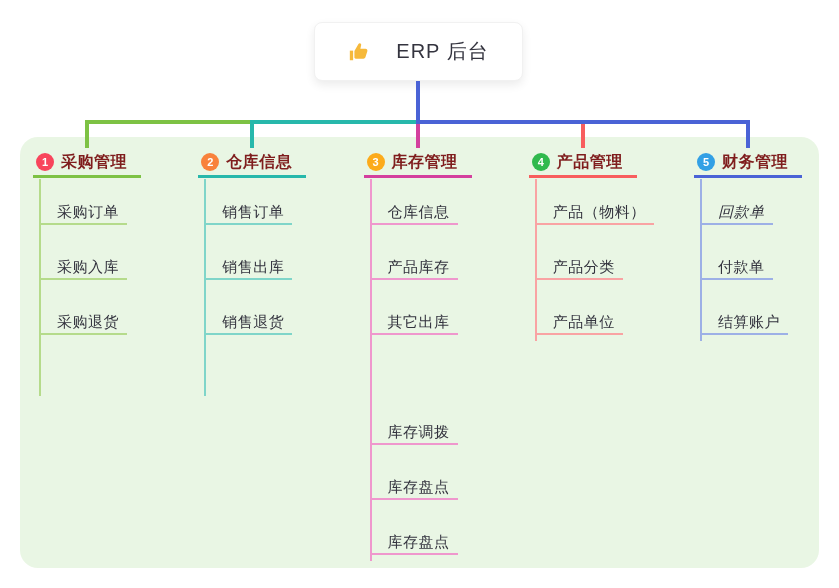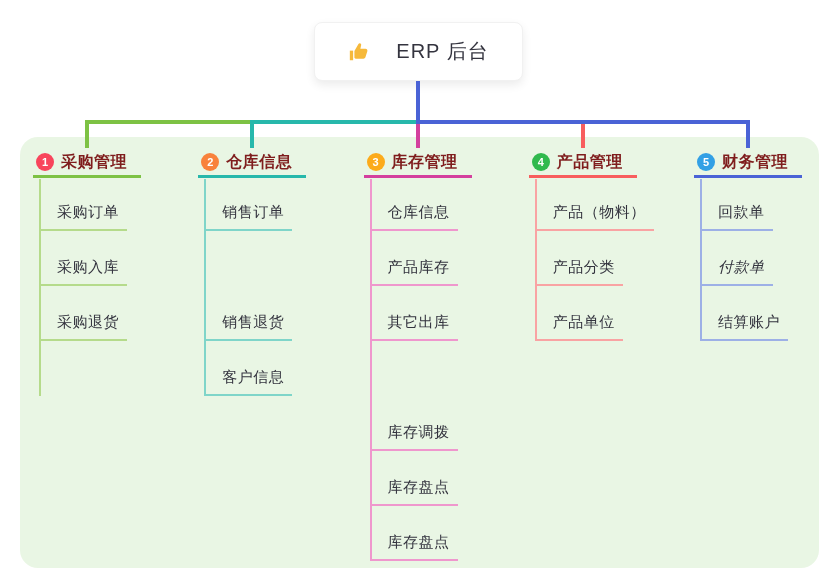--- a/index.html
+++ b/index.html
@@ -5,21 +5,21 @@
   html,body{margin:0;padding:0;background:#ffffff;}
   body{font-family:"Liberation Sans","DejaVu Sans",sans-serif;}
   .stage{position:relative;width:839px;height:588px;background:#ffffff;overflow:hidden;}
   .panel{position:absolute;left:20px;top:137px;width:799px;height:431px;background:#e9f6e4;border-radius:18px;}
   .root-card{position:absolute;left:314px;top:22px;width:209px;height:59px;background:#ffffff;border:1px solid #f1f1f1;border-radius:8px;box-shadow:0 4px 10px rgba(0,0,0,0.08);display:flex;align-items:center;justify-content:center;gap:26px;box-sizing:border-box;}
   .root-label{font-size:20px;font-weight:500;color:#34343f;letter-spacing:1px;}
   .line{position:absolute;}
   .branch-title{position:absolute;top:149px;width:108px;height:29px;display:flex;align-items:center;gap:7px;padding-left:3px;box-sizing:border-box;border-bottom:3px solid #999;}
   .badge{width:18px;height:18px;border-radius:50%;color:#fff;font-size:11px;font-weight:700;display:flex;align-items:center;justify-content:center;flex:0 0 auto;}
   .branch-label{font-size:16px;font-weight:600;color:#7f1d1d;white-space:nowrap;letter-spacing:0.5px;}
-  .child{position:absolute;padding:0 8px 7px 18px;font-size:15px;color:#33333e;white-space:nowrap;border-bottom:2px solid #ccc;line-height:20px;letter-spacing:0.5px;}
+  .child{position:absolute;padding:0 8px 1px 18px;font-size:15px;color:#33333e;white-space:nowrap;border-bottom:2px solid #ccc;line-height:20px;letter-spacing:0.5px;}
   .tree{position:absolute;width:2px;}
 </style>
 </head>
 <body>
 
 <div class="stage">
   <div class="panel"></div>
   <div class="root-card">
     <span style="display:flex;">
       <svg width="22" height="22" viewBox="0 0 24 24">
@@ -45,22 +45,22 @@
     <div class="tree" style="left: 39px; top: 179px; height: 217px; background: rgb(181, 219, 139);"></div>
     <div class="child" style="left: 39px; top: 202px; border-bottom-color: rgb(181, 219, 139);">采购订单</div>
     <div class="child" style="left: 39px; top: 312px; border-bottom-color: rgb(181, 219, 139);">采购退货</div>
     <div class="child" style="left: 39px; top: 257px; border-bottom-color: rgb(181, 219, 139);">采购入库</div>
     <div class="branch-title" style="left: 198.25px; border-bottom-color: rgb(39, 184, 171);">
       <span class="badge" style="background: rgb(248, 130, 60);">2</span>
       <span class="branch-label">仓库信息</span>
     </div>
     <div class="tree" style="left: 204.25px; top: 179px; height: 217px; background: rgb(127, 213, 201);"></div>
     <div class="child" style="left: 204.25px; top: 202px; border-bottom-color: rgb(127, 213, 201);">销售订单</div>
+    <div class="child" style="left: 204.25px; top: 257px; border-bottom-color: rgb(127, 213, 201);">销售出库</div>
     <div class="child" style="left: 204.25px; top: 312px; border-bottom-color: rgb(127, 213, 201);">销售退货</div>
-    <div class="child" style="left: 204.25px; top: 367px; border-bottom-color: rgb(127, 213, 201);">客户信息</div>
     <div class="branch-title" style="left: 363.5px; border-bottom-color: rgb(212, 64, 158);">
       <span class="badge" style="background: rgb(252, 171, 27);">3</span>
       <span class="branch-label">库存管理</span>
     </div>
     <div class="tree" style="left: 369.5px; top: 179px; height: 382px; background: rgb(239, 151, 205);"></div>
     <div class="child" style="left: 369.5px; top: 202px; border-bottom-color: rgb(239, 151, 205);">仓库信息</div>
     <div class="child" style="left: 369.5px; top: 257px; border-bottom-color: rgb(239, 151, 205);">产品库存</div>
     <div class="child" style="left: 369.5px; top: 312px; border-bottom-color: rgb(239, 151, 205);">其它出库</div>
     <div class="child" style="left: 369.5px; top: 422px; border-bottom-color: rgb(239, 151, 205);">库存调拨</div>
     <div class="child" style="left: 369.5px; top: 477px; border-bottom-color: rgb(239, 151, 205);">库存盘点</div>
@@ -71,16 +71,16 @@
     </div>
     <div class="tree" style="left: 534.75px; top: 179px; height: 162px; background: rgb(249, 163, 163);"></div>
     <div class="child" style="left: 534.75px; top: 202px; border-bottom-color: rgb(249, 163, 163);">产品（物料）</div>
     <div class="child" style="left: 534.75px; top: 257px; border-bottom-color: rgb(249, 163, 163);">产品分类</div>
     <div class="child" style="left: 534.75px; top: 312px; border-bottom-color: rgb(249, 163, 163);">产品单位</div>
     <div class="branch-title" style="left: 694px; border-bottom-color: rgb(74, 99, 214);">
       <span class="badge" style="background: rgb(50, 160, 229);">5</span>
       <span class="branch-label">财务管理</span>
     </div>
     <div class="tree" style="left: 700px; top: 179px; height: 162px; background: rgb(157, 176, 230);"></div>
-    <div class="child" style="left: 700px; top: 202px; border-bottom-color: rgb(157, 176, 230);">回款单</div>
-    <div class="child" style="left: 700px; top: 257px; border-bottom-color: rgb(157, 176, 230); font-style: italic;">付款单</div>
+    <div class="child" style="left: 700px; top: 202px; border-bottom-color: rgb(157, 176, 230); font-style: italic;">回款单</div>
+    <div class="child" style="left: 700px; top: 257px; border-bottom-color: rgb(157, 176, 230);">付款单</div>
     <div class="child" style="left: 700px; top: 312px; border-bottom-color: rgb(157, 176, 230);">结算账户</div>
   </div>
 
 </body></html>

